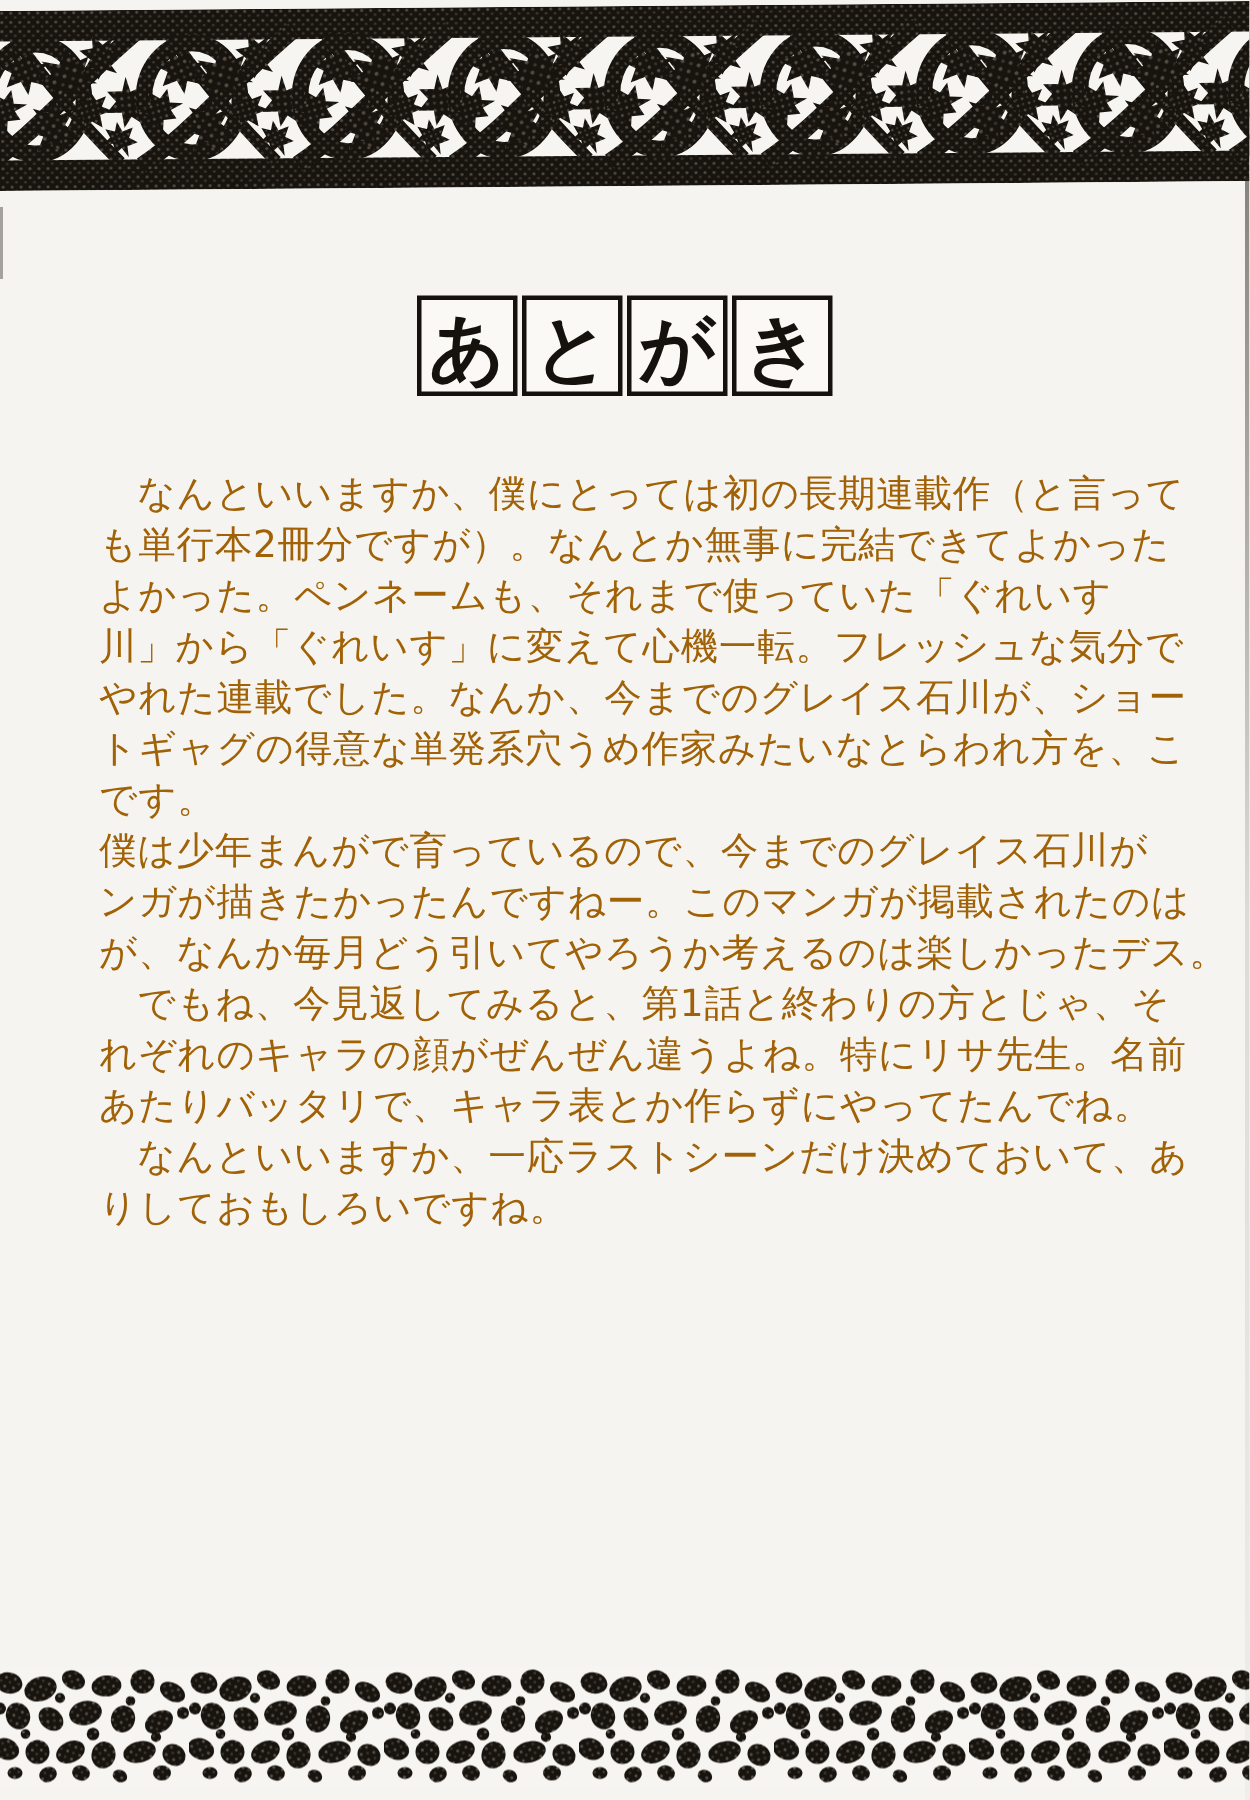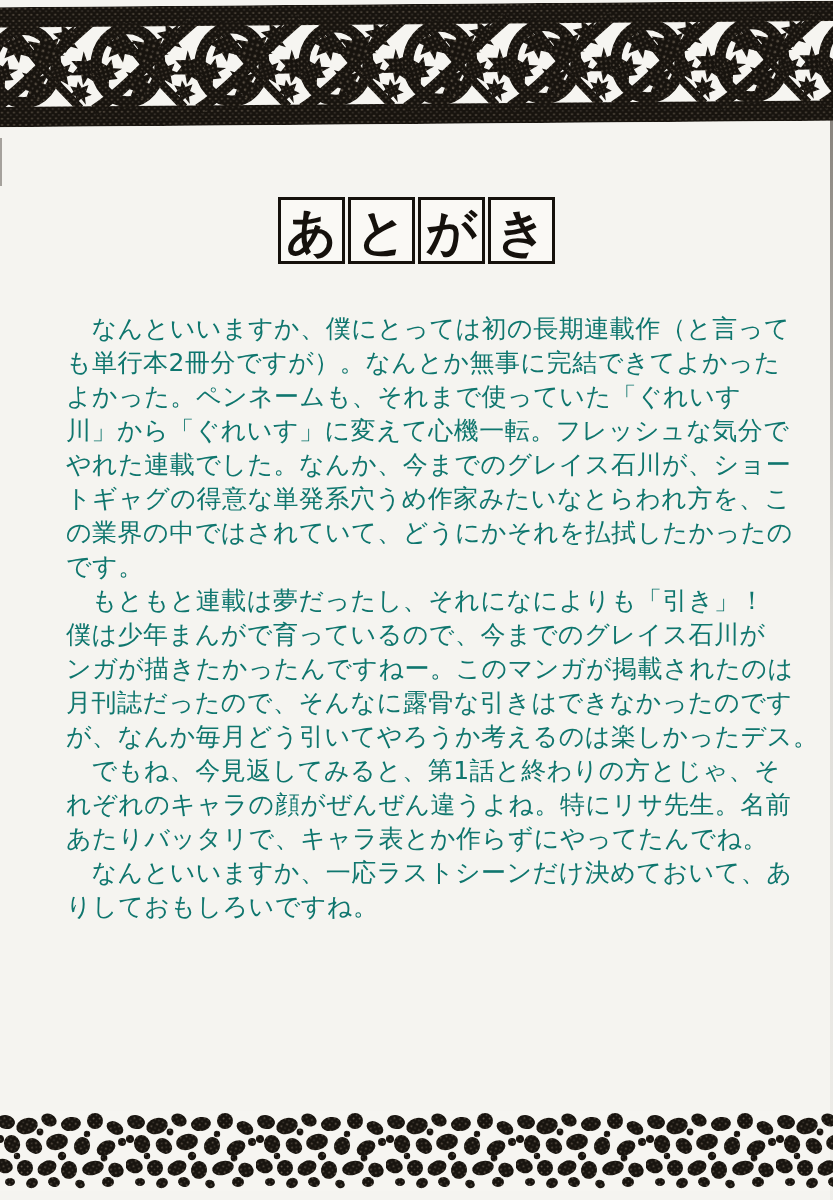--- a/index.html
+++ b/index.html
@@ -50,21 +50,21 @@
   .title-char {
     font-size: 50px; line-height: 1;
     font-weight: 800;
     color: #15110c;
     transform: translateY(1px);
   }
   
   .afterword {
     position: absolute; left: 66px; top: 312px;
     width: 720px;
-    color: #0f766e;
+    color: #a16207;
   }
   .tline {
     height: 34px;
     font-size: 25px;
     line-height: 34px;
     font-weight: 500;
     letter-spacing: 0.5px;
     white-space: pre;
   }
 </style>
@@ -125,26 +125,23 @@
     </div>
   </div>
 
   <div class="afterword">
     <div class="tline">　なんといいますか、僕にとっては初の長期連載作（と言って</div>
     <div class="tline">も単行本2冊分ですが）。なんとか無事に完結できてよかった</div>
     <div class="tline">よかった。ペンネームも、それまで使っていた「ぐれいす</div>
     <div class="tline">川」から「ぐれいす」に変えて心機一転。フレッシュな気分で</div>
     <div class="tline">やれた連載でした。なんか、今までのグレイス石川が、ショー</div>
     <div class="tline">トギャグの得意な単発系穴うめ作家みたいなとらわれ方を、こ</div>
-    <div class="tline">の業界の中ではされていて、どうにかそれを払拭したかったの</div>
     <div class="tline">です。</div>
-    <div class="tline">　もともと連載は夢だったし、それになによりも「引き」！</div>
     <div class="tline">僕は少年まんがで育っているので、今までのグレイス石川が</div>
     <div class="tline">ンガが描きたかったんですねー。このマンガが掲載されたのは</div>
-    <div class="tline">月刊誌だったので、そんなに露骨な引きはできなかったのです</div>
     <div class="tline">が、なんか毎月どう引いてやろうか考えるのは楽しかったデス。</div>
     <div class="tline">　でもね、今見返してみると、第1話と終わりの方とじゃ、そ</div>
     <div class="tline">れぞれのキャラの顔がぜんぜん違うよね。特にリサ先生。名前</div>
     <div class="tline">あたりバッタリで、キャラ表とか作らずにやってたんでね。</div>
     <div class="tline">　なんといいますか、一応ラストシーンだけ決めておいて、あ</div>
     <div class="tline">りしておもしろいですね。</div>
   </div>
 
   <div class="band-bottom">
     <svg viewBox="0 0 841 80" preserveAspectRatio="none">

